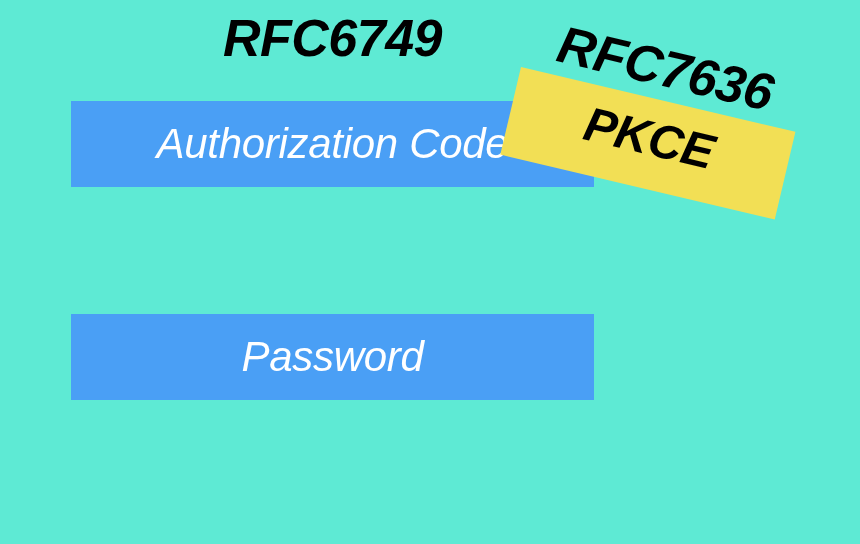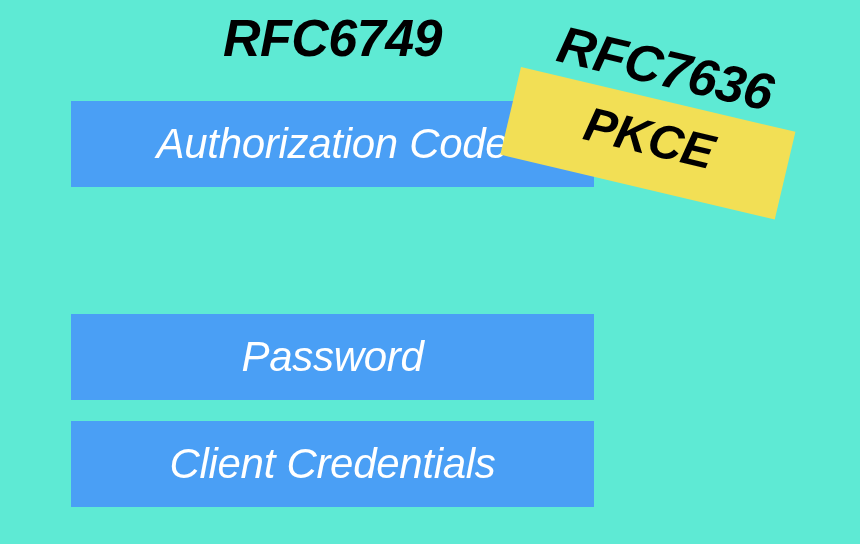--- a/index.html
+++ b/index.html
@@ -114,23 +114,20 @@
 
   <div class="grant-bar bar-0">
     <span class="grant-bar-label">Authorization Code</span>
   </div>
 
 
   <div class="grant-bar bar-2">
     <span class="grant-bar-label">Password</span>
   </div>
 
-  <div class="grant-bar bar-3">
-    <span class="grant-bar-label">Client Credentials</span>
-  </div>
 
   <div class="pkce-group">
     <div class="pkce-sheet"></div>
     <div class="pkce-spec-title">RFC7636</div>
     <div class="pkce-label">PKCE</div>
   </div>
 
 </div>
 
 </body></html>

